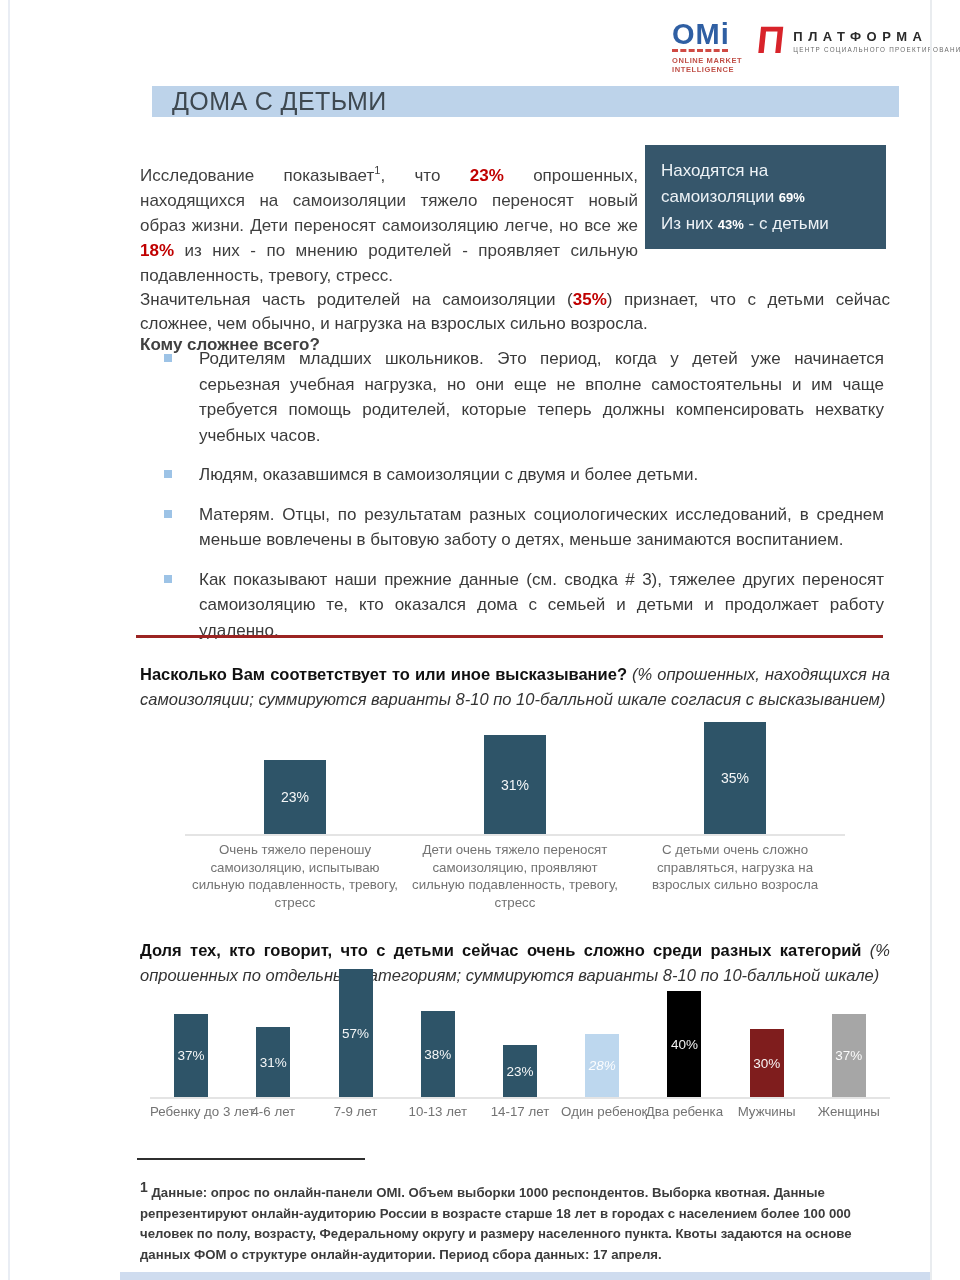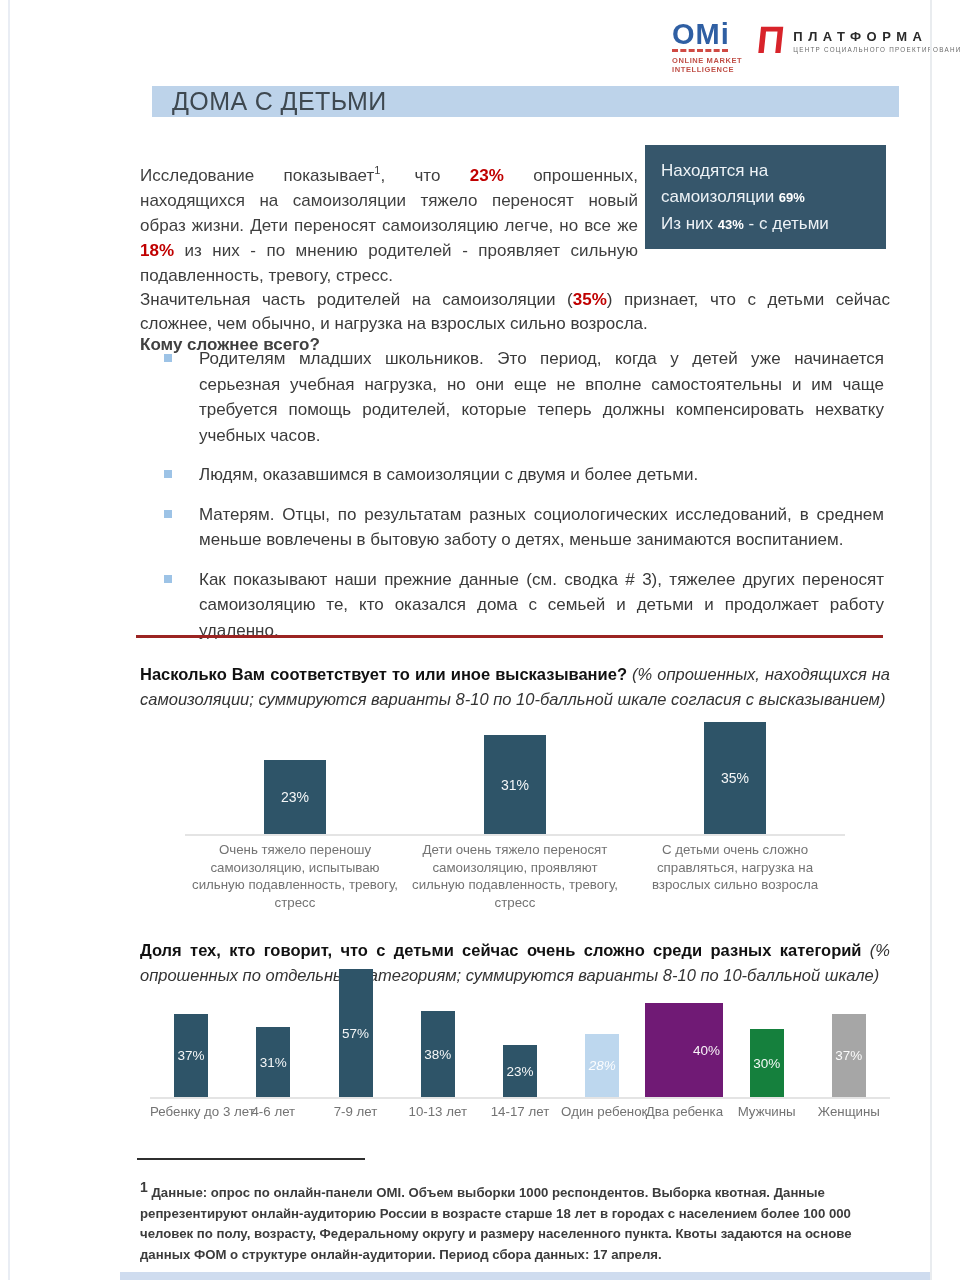--- a/index.html
+++ b/index.html
@@ -204,29 +204,29 @@
       <div class="bar-col">
         <div class="bar-area">
           <div class="bar" style="height: 63px; background: rgb(189, 215, 238); font-style: italic;">
             <span class="bar-value">28%</span>
           </div>
         </div>
         <div class="bar-cat">Один ребенок</div>
       </div>
       <div class="bar-col">
         <div class="bar-area">
-          <div class="bar" style="height: 94px; background: #701a75; padding-left: 44px;">
+          <div class="bar" style="height: 106px; background: #000000;">
             <span class="bar-value">40%</span>
           </div>
         </div>
         <div class="bar-cat">Два ребенка</div>
       </div>
       <div class="bar-col">
         <div class="bar-area">
-          <div class="bar" style="height: 68px; background: #15803d;">
+          <div class="bar" style="height: 68px; background: #7f1d1d;">
             <span class="bar-value">30%</span>
           </div>
         </div>
         <div class="bar-cat">Мужчины</div>
       </div>
       <div class="bar-col">
         <div class="bar-area">
           <div class="bar" style="height: 83px; background: rgb(166, 166, 166);">
             <span class="bar-value">37%</span>
           </div>

